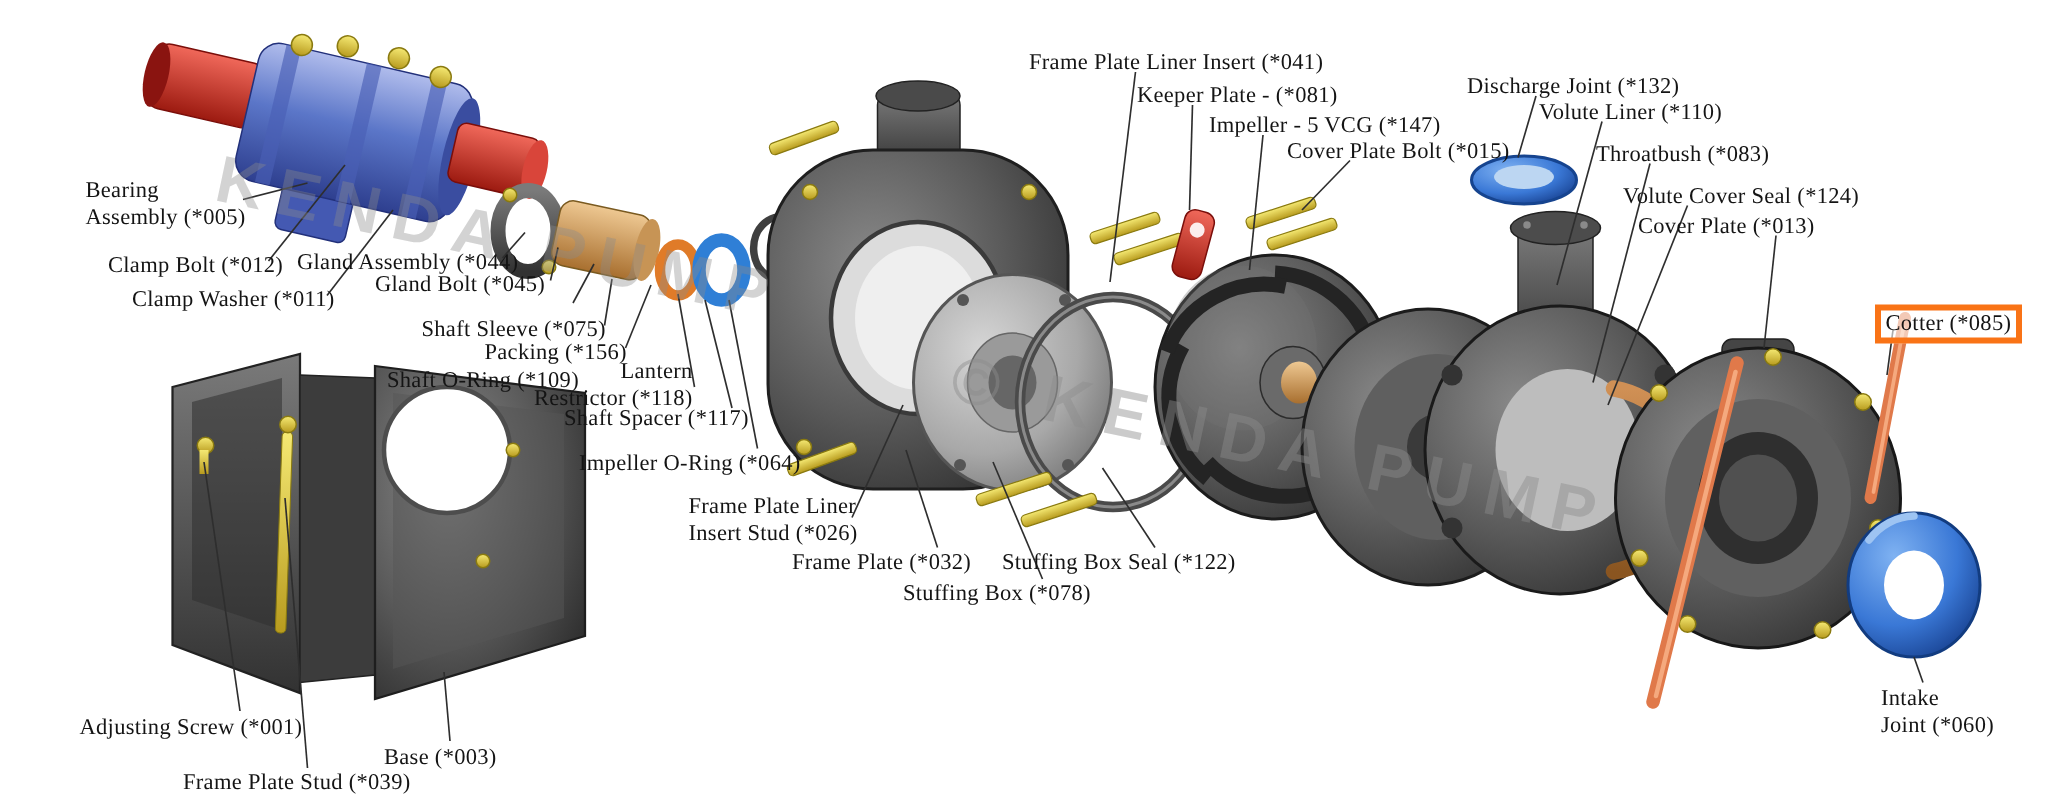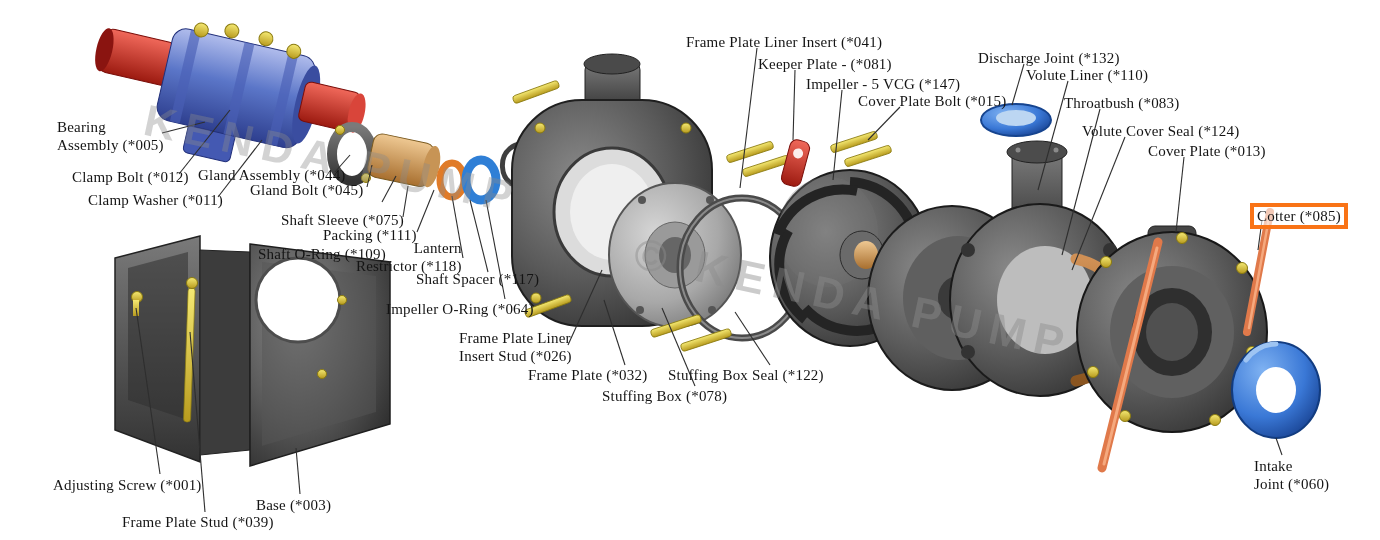--- a/index.html
+++ b/index.html
@@ -289,39 +289,39 @@
   </div>
 
   <div class="lbl" style="left:57px;top:118px;">Bearing
 Assembly (*005)</div>
   <div class="lbl" style="left:72px;top:168px;">Clamp Bolt (*012)</div>
   <div class="lbl" style="left:88px;top:191px;">Clamp Washer (*011)</div>
   <div class="lbl" style="left:198px;top:166px;">Gland Assembly (*044)</div>
   <div class="lbl" style="left:250px;top:181px;">Gland Bolt (*045)</div>
   <div class="lbl" style="left:258px;top:212px;margin-top:33px;">Shaft O-Ring (*109)</div>
   <div class="lbl" style="left:281px;top:211px;">Shaft Sleeve (*075)</div>
-  <div class="lbl" style="left:323px;top:226px;">Packing (*111)</div>
+  <div class="lbl" style="left:323px;top:226px;">Packing (*156)</div>
   <div class="lbl" style="left:356px;top:239px;text-align:right;">Lantern
 Restrictor (*118)</div>
-  <div class="lbl" style="left:376px;top:270px;margin-left:40px;">Shaft Spacer (*117)</div>
+  <div class="lbl" style="left:376px;top:270px;">Shaft Spacer (*117)</div>
   <div class="lbl" style="left:386px;top:300px;">Impeller O-Ring (*064)</div>
   <div class="lbl" style="left:53px;top:476px;">Adjusting Screw (*001)</div>
   <div class="lbl" style="left:256px;top:496px;">Base (*003)</div>
   <div class="lbl" style="left:122px;top:513px;">Frame Plate Stud (*039)</div>
   <div class="lbl" style="left:686px;top:33px;">Frame Plate Liner Insert (*041)</div>
   <div class="lbl" style="left:758px;top:55px;text-align:right;">Keeper Plate - (*081)</div>
   <div class="lbl" style="left:806px;top:75px;">Impeller - 5 VCG (*147)</div>
   <div class="lbl" style="left:858px;top:92px;">Cover Plate Bolt (*015)</div>
   <div class="lbl" style="left:459px;top:329px;">Frame Plate Liner
 Insert Stud (*026)</div>
   <div class="lbl" style="left:528px;top:366px;">Frame Plate (*032)</div>
   <div class="lbl" style="left:602px;top:387px;">Stuffing Box (*078)</div>
   <div class="lbl" style="left:668px;top:366px;">Stuffing Box Seal (*122)</div>
   <div class="lbl" style="left:978px;top:49px;">Discharge Joint (*132)</div>
   <div class="lbl" style="left:1026px;top:66px;">Volute Liner (*110)</div>
   <div class="lbl" style="left:1064px;top:94px;">Throatbush (*083)</div>
   <div class="lbl" style="left:1082px;top:122px;">Volute Cover Seal (*124)</div>
-  <div class="lbl" style="left:1148px;top:142px;font-family:Liberation Serif, serif;">Cover Plate (*013)</div>
+  <div class="lbl" style="left:1092px;top:142px;font-family:Liberation Serif, serif;">Cover Plate (*013)</div>
   <div class="lbl boxed" style="left:1250px;top:203px;">Cotter (*085)</div>
   <div class="lbl" style="left:1254px;top:457px;">Intake
 Joint (*060)</div>
 
 </div>
 
 </body></html>

